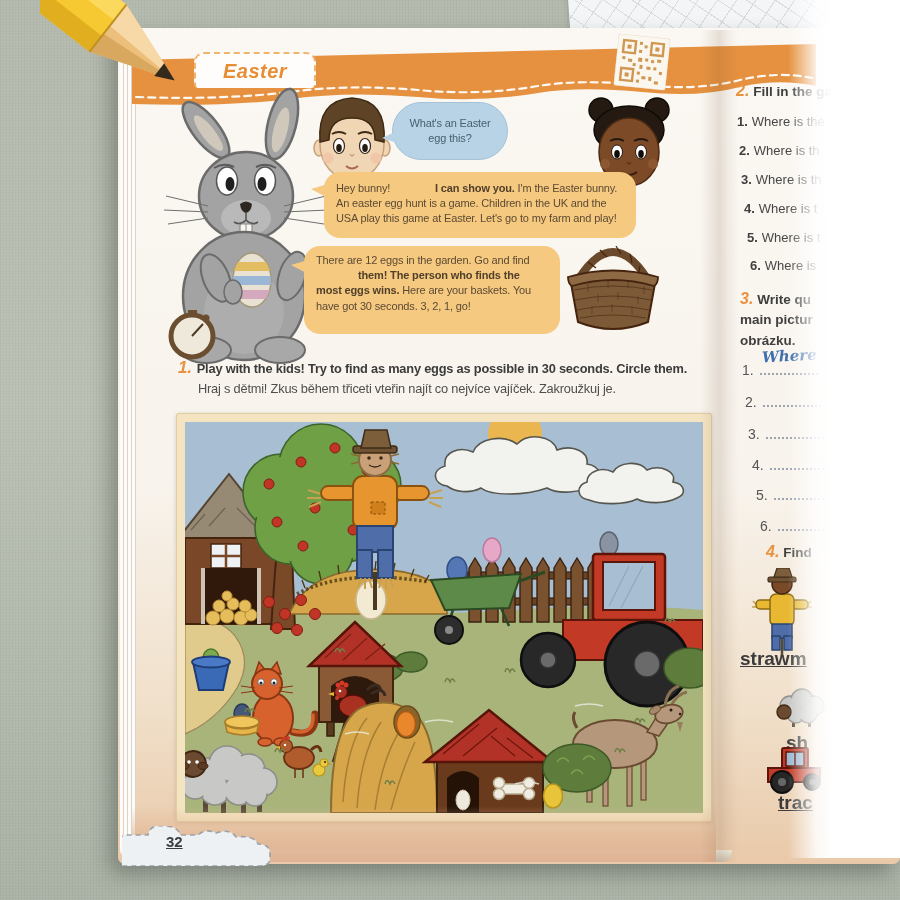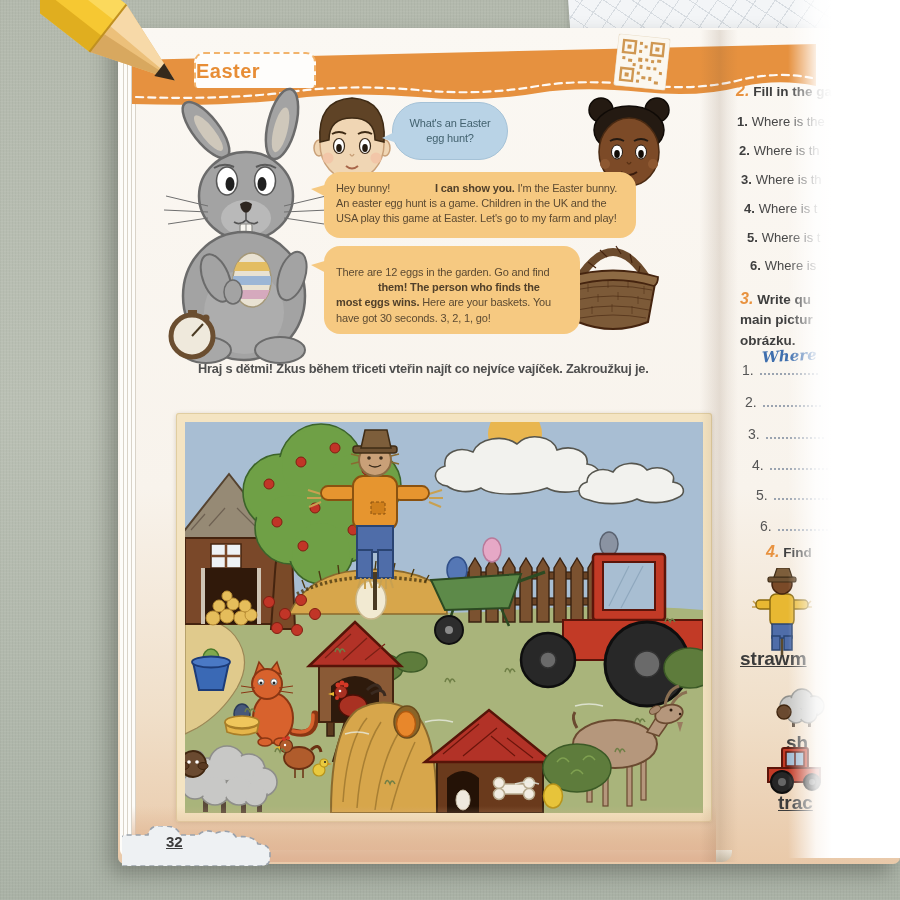--- a/index.html
+++ b/index.html
@@ -26,47 +26,47 @@
   .bottom-edge{left:132px;top:850px;width:600px;height:12px;border-radius:0 0 10px 6px;
     background:linear-gradient(180deg,#f1eadd,#cfc5b2);}
   .fold-shadow{left:700px;top:30px;width:38px;height:832px;
     background:linear-gradient(90deg,rgba(0,0,0,0),rgba(115,85,58,.16) 52%,rgba(115,85,58,.08) 72%,rgba(0,0,0,0));}
   .footer-band{left:132px;top:806px;width:584px;height:56px;
     background:linear-gradient(180deg,rgba(226,187,156,0),rgba(224,182,148,.75) 60%,#e0b394);}
   
   .banner{left:132px;top:42px;width:684px;height:74px;}
   .tab-easter{left:194px;top:52px;width:118px;height:34px;background:#fefdfb;
     border:2px dashed #f2b36b;border-bottom:none;border-radius:10px 10px 4px 4px;
-    display:flex;align-items:center;justify-content:flex-start;
-    font-size:20px;font-weight:bold;color:#e78d35;letter-spacing:.5px;}
+    display:flex;align-items:center;justify-content:center;
+    font-size:20px;font-weight:bold;font-style:italic;color:#e78d35;letter-spacing:.5px;}
   .qr{left:616px;top:36px;width:52px;height:52px;transform:rotate(6deg);}
   
   .bubble{position:absolute;font-size:11px;line-height:1.38;color:#5c4a32;letter-spacing:-.15px;}
   .b-blue{left:392px;top:102px;width:116px;height:58px;background:#b9d3e6;border:1px solid #a5c2d7;
     border-radius:34px;color:#43626f;text-align:center;display:flex;align-items:center;justify-content:center;padding:2px 8px;box-sizing:border-box;}
   .b-blue::before{content:"";position:absolute;left:-11px;top:28px;border-top:7px solid rgba(0,0,0,0);
     border-bottom:5px solid rgba(0,0,0,0);border-right:15px solid #b9d3e6;}
   .b-green{left:506px;top:114px;width:90px;height:46px;background:#cfe0d5;border:1px solid #b9cfc0;
     border-radius:24px;color:#4f6a5c;text-align:center;display:flex;align-items:center;justify-content:center;}
   .b-green::after{content:"";position:absolute;right:-11px;top:20px;border-top:7px solid rgba(0,0,0,0);
     border-bottom:5px solid rgba(0,0,0,0);border-left:15px solid #cfe0d5;}
   .b-orange1{left:324px;top:172px;width:312px;height:66px;background:#f6c981;border-radius:16px;
     padding:9px 12px;box-sizing:border-box;}
   .b-orange1::before{content:"";position:absolute;left:-13px;top:12px;border-top:5px solid rgba(0,0,0,0);
     border-bottom:9px solid rgba(0,0,0,0);border-right:17px solid #f6c981;}
-  .b-orange2{left:324px;top:246px;width:256px;height:88px;background:#f6c981;border-radius:16px;
-    padding:19px 12px;box-sizing:border-box;}
+  .b-orange2{left:304px;top:246px;width:256px;height:88px;background:#f6c981;border-radius:16px;
+    padding:7px 12px;box-sizing:border-box;}
   .b-orange2::before{content:"";position:absolute;left:-13px;top:14px;border-top:5px solid rgba(0,0,0,0);
     border-bottom:9px solid rgba(0,0,0,0);border-right:17px solid #f6c981;}
   .bubble b{font-weight:bold;color:#51402a;margin-left:42px;}
   
   .ex1{left:178px;top:358px;width:536px;}
   .num-orange{color:#e8923f;font-weight:bold;font-style:italic;font-size:17px;margin-right:5px;}
   .ex1-en{font-size:12.8px;font-weight:bold;color:#3b3b3b;letter-spacing:-.2px;}
-  .ex1-cz{font-size:12.8px;color:#4e4e4e;margin-top:3px;margin-left:20px;letter-spacing:-.2px;font-weight:bold;}
+  .ex1-cz{font-size:12.8px;color:#4e4e4e;margin-top:3px;margin-left:20px;letter-spacing:-.2px;}
   
   .frame{left:176px;top:413px;width:536px;height:409px;background:#f4e4c2;border-radius:3px;
     box-shadow:inset 0 0 0 1px #e0cda0, 0 1px 4px rgba(120,90,50,.25);}
   .farm{position:absolute;left:9px;top:9px;width:518px;height:391px;}
   
   .cloud-tab{left:122px;top:826px;width:170px;height:40px;}
   .page-num{left:166px;top:833px;font-size:15px;font-weight:bold;color:#3c3c3c;text-decoration:underline;}
   
   .rp{position:absolute;color:#474747;}
   .rp-title{font-size:13.5px;font-weight:bold;color:#3f3f3f;white-space:nowrap;}
@@ -209,39 +209,40 @@
     <ellipse cx="33" cy="60" rx="2.8" ry="4" fill="#120c06"></ellipse>
       <ellipse cx="57" cy="60" rx="2.8" ry="4" fill="#120c06"></ellipse>
     <path d="M26,47 Q33,43 40,47 M50,47 Q57,43 64,47" fill="none" stroke="#241a12" stroke-width="2"></path>
     <path d="M43,68 Q45,72 47,68" fill="none" stroke="#5a3215" stroke-width="1.5"></path>
     <path d="M37,78 Q45,84 53,78" fill="none" stroke="#3a1c0c" stroke-width="2"></path>
     <circle cx="21" cy="70" r="5" fill="#8f5a33" opacity=".9"></circle>
       <circle cx="69" cy="70" r="5" fill="#8f5a33" opacity=".9"></circle>
   </svg>
 
   <div class="bubble b-blue z4">
-    <span>What's an Easter egg hunt?</span>
+    <span>What's an Easter egg this?</span>
   </div>
   <div class="bubble b-orange1 z4">
     <span>Hey bunny! </span><b>I can show you.</b><span> I'm the Easter bunny. An easter egg hunt is a game. Children in the UK and the USA play this game at Easter. Let's go to my farm and play!</span>
   </div>
   <div class="bubble b-orange2 z4">
     <span>There are 12 eggs in the garden. Go and find </span><b>them! The person who finds the most eggs wins.</b><span> Here are your baskets. You have got 30 seconds. 3, 2, 1, go!</span>
   </div>
 
   <svg class="abs z3" style="left:558px;top:220px;width:110px;height:118px" viewBox="0 0 110 118">
     <path d="M20,60 Q55,4 90,60" fill="none" stroke="#6b4a2c" stroke-width="8"></path>
     <path d="M30,42 l8,6 M42,30 l7,7 M58,26 l5,8 M72,34 l2,9 M82,46 l-2,9" stroke="#45240f" stroke-width="1.2"></path>
     <path d="M12,58 Q55,46 98,58 L90,102 Q55,116 20,102 Z" fill="#7c5a38" stroke="#45240f" stroke-width="2"></path>
     <path d="M16,70 Q55,62 94,70 M17,80 Q55,72 93,80 M19,90 Q55,82 91,90 M22,98 Q55,92 88,98" fill="none" stroke="#45240f" stroke-width="1" opacity=".6"></path>
     <path d="M30,64 l0,8 M50,60 l0,8 M70,60 l0,8 M86,66 l0,8 M40,74 l0,8 M60,72 l0,8 M80,76 l0,8 M34,86 l0,8 M54,84 l0,8 M74,86 l0,8" stroke="#45240f" stroke-width="1" opacity=".45"></path>
     <path d="M10,57 Q55,44 100,57 Q100,64 96,66 Q55,54 14,66 Q10,64 10,57 Z" fill="#8d6a44" stroke="#45240f" stroke-width="1.8"></path>
   </svg>
 
   <div class="abs ex1 z3">
+    <div class="ex1-en"><span class="num-orange">1.</span><b>Play with the kids! Try to find as many eggs as possible in 30 seconds. Circle them.</b></div>
     <div class="ex1-cz">Hraj s dětmi! Zkus během třiceti vteřin najít co nejvíce vajíček. Zakroužkuj je.</div>
   </div>
 
   <div class="abs frame z3">
     <svg class="farm" viewBox="0 0 518 391">
       <rect x="0" y="0" width="518" height="391" fill="#a8bed3"></rect>
       <circle cx="330" cy="12" r="27" fill="#e9b64f"></circle>
       <g fill="#f2f2ee" stroke="#56564f" stroke-width="1.6">
         <path d="M262,64 C248,62 246,48 260,44 C258,30 274,24 288,30 C294,16 318,12 332,22 C344,10 368,14 372,28 C388,22 404,30 402,42 C416,44 420,58 408,62 C396,72 372,72 362,66 C340,74 306,74 296,66 C284,72 270,70 262,64 Z"></path>
         <path d="M404,78 C392,76 390,64 402,60 C402,50 416,44 428,50 C434,40 454,38 462,48 C476,42 492,50 488,60 C500,62 502,72 492,76 C480,82 462,82 452,77 C440,83 416,83 404,78 Z"></path>

